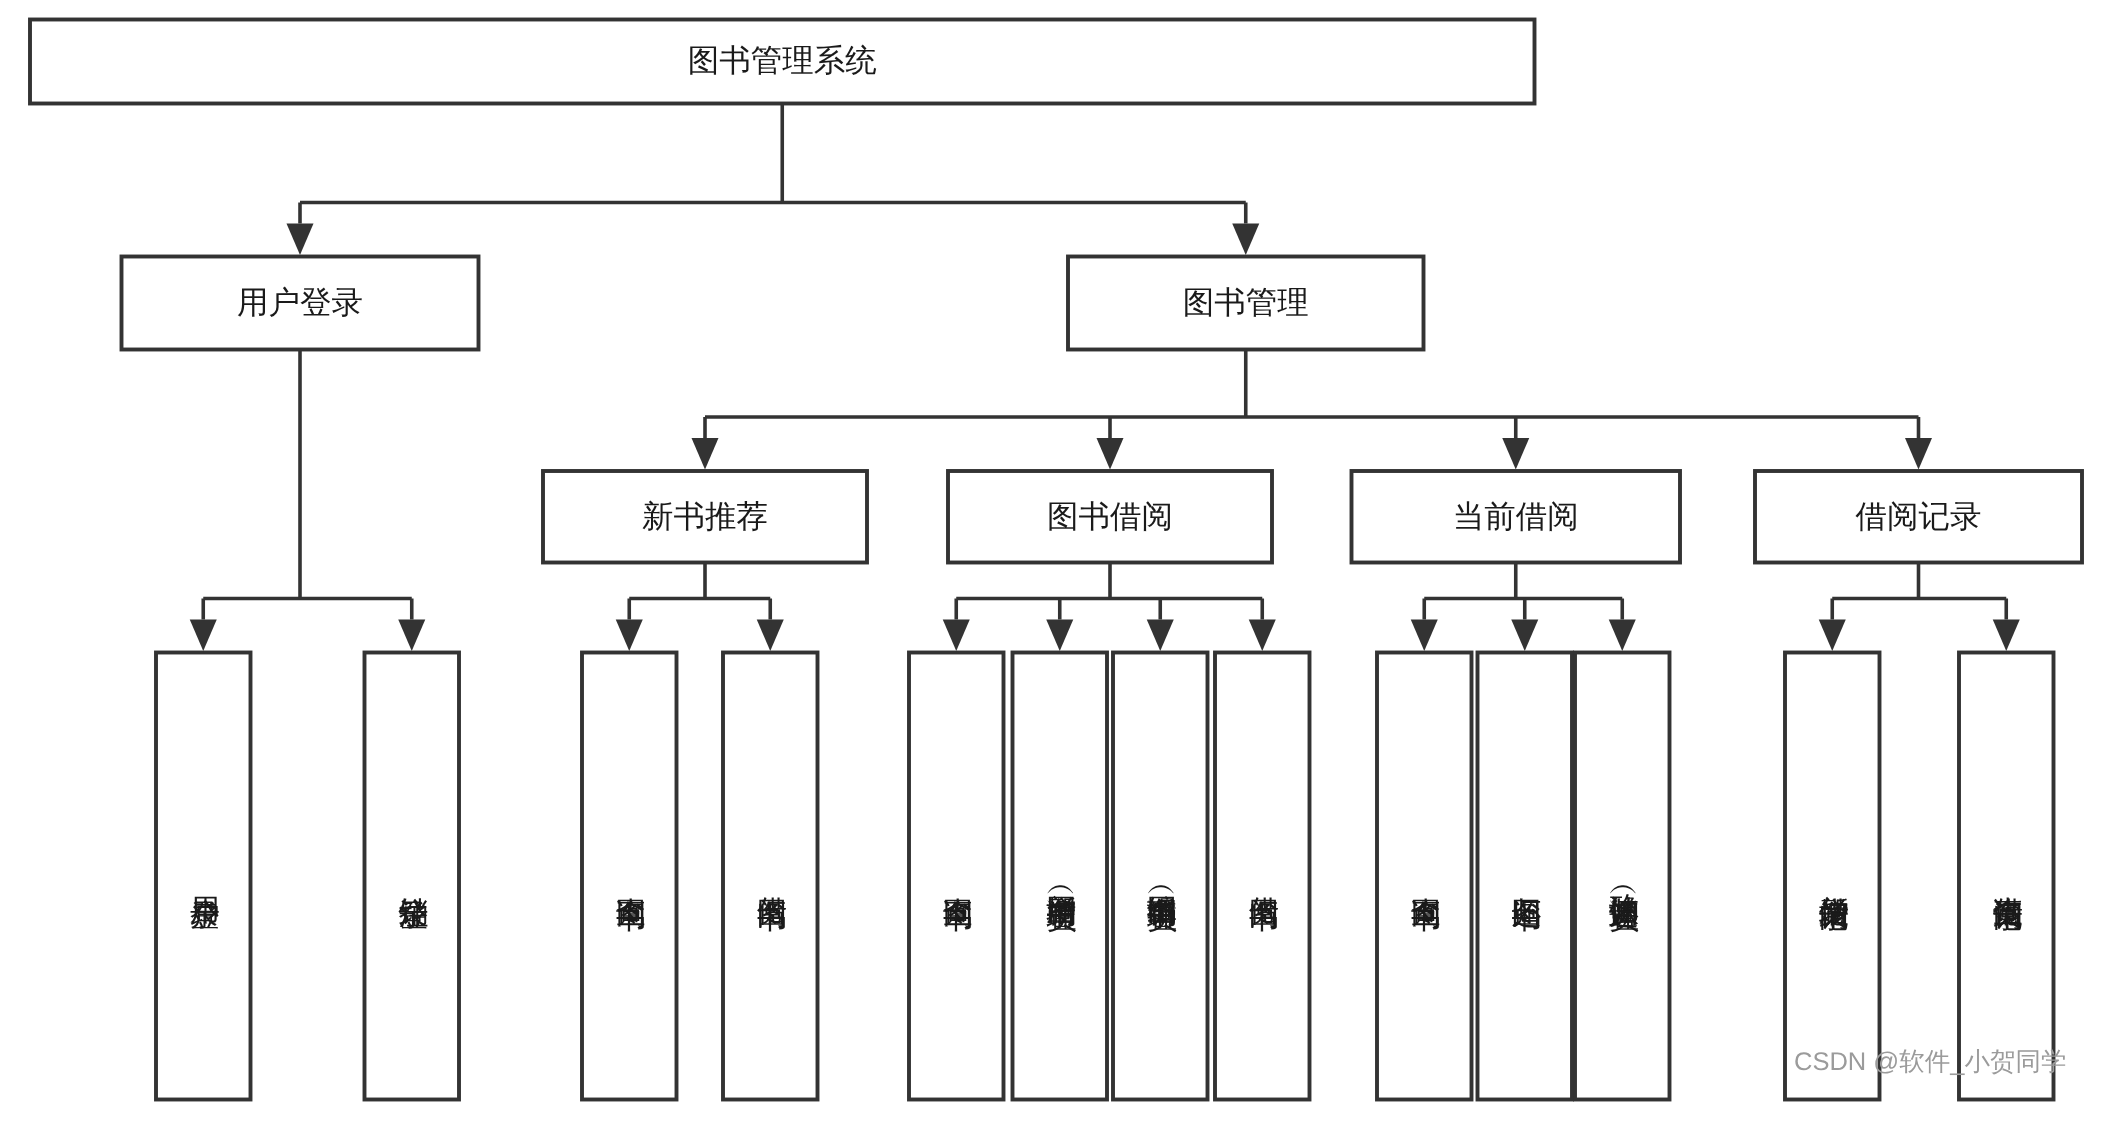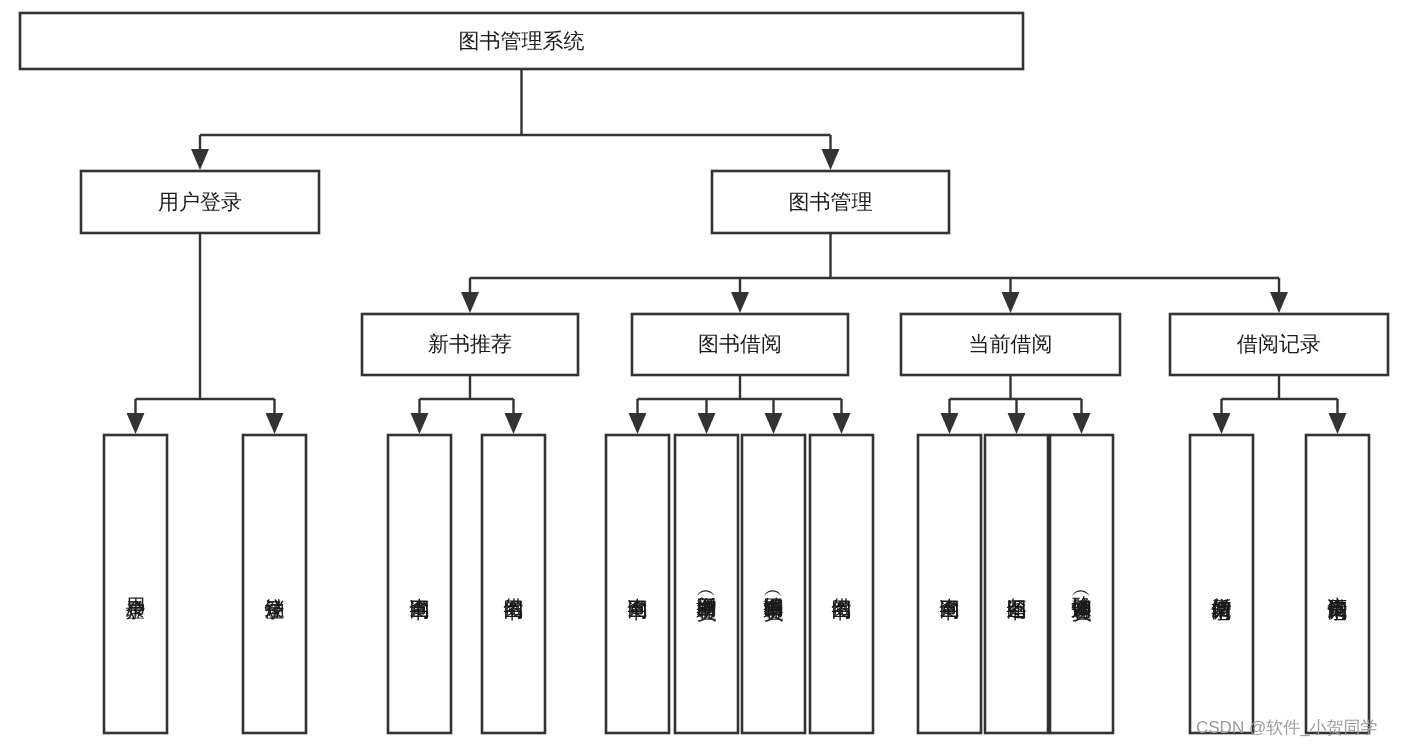--- a/index.html
+++ b/index.html
@@ -172,14 +172,14 @@
       <div class="node-label-v" style="left: 606px; top: 435px; width: 63px; height: 298px;">查询图书</div>
       <div class="node-label-v" style="left: 675px; top: 435px; width: 63px; height: 298px;">新增图书（管理员）</div>
       <div class="node-label-v" style="left: 742px; top: 435px; width: 63px; height: 298px;">编辑图书（管理员）</div>
       <div class="node-label-v" style="left: 810px; top: 435px; width: 63px; height: 298px;">借阅图书</div>
       <div class="node-label-v" style="left: 918px; top: 435px; width: 63px; height: 298px;">查询图书</div>
       <div class="node-label-v" style="left: 985px; top: 435px; width: 63px; height: 298px;">归还图书</div>
       <div class="node-label-v" style="left: 1050px; top: 435px; width: 63px; height: 298px;">确认归还（管理员）</div>
       <div class="node-label-v" style="left: 1190px; top: 435px; width: 63px; height: 298px;">新增借阅记录</div>
       <div class="node-label-v" style="left: 1306px; top: 435px; width: 63px; height: 298px;">查询借阅记录</div>
     </div>
-  <div class="watermark" style="left: 1196px; top: 716px;">CSDN @软件_小贺同学</div>
+  <div class="watermark" style="left: 1196px; top: 696px;">CSDN @软件_小贺同学</div>
 </div>
 
 </body></html>

